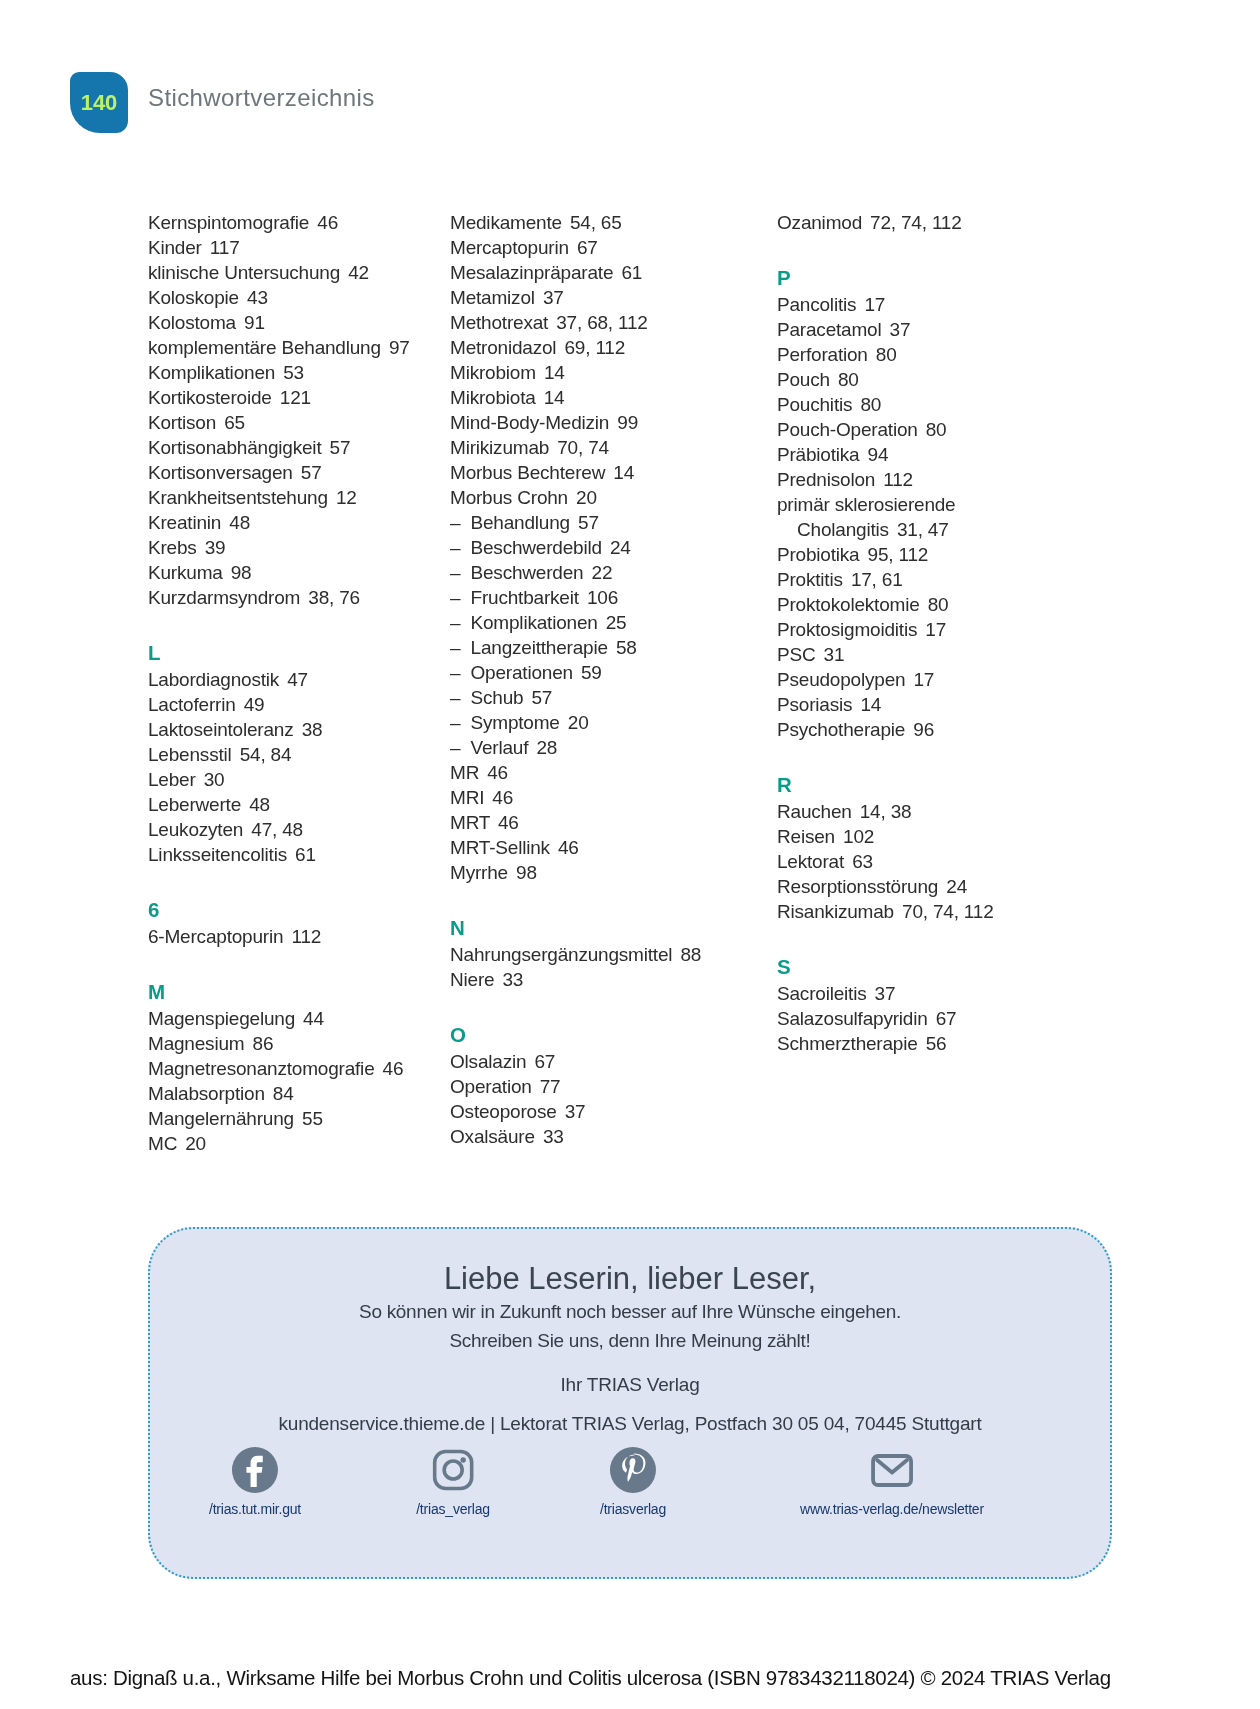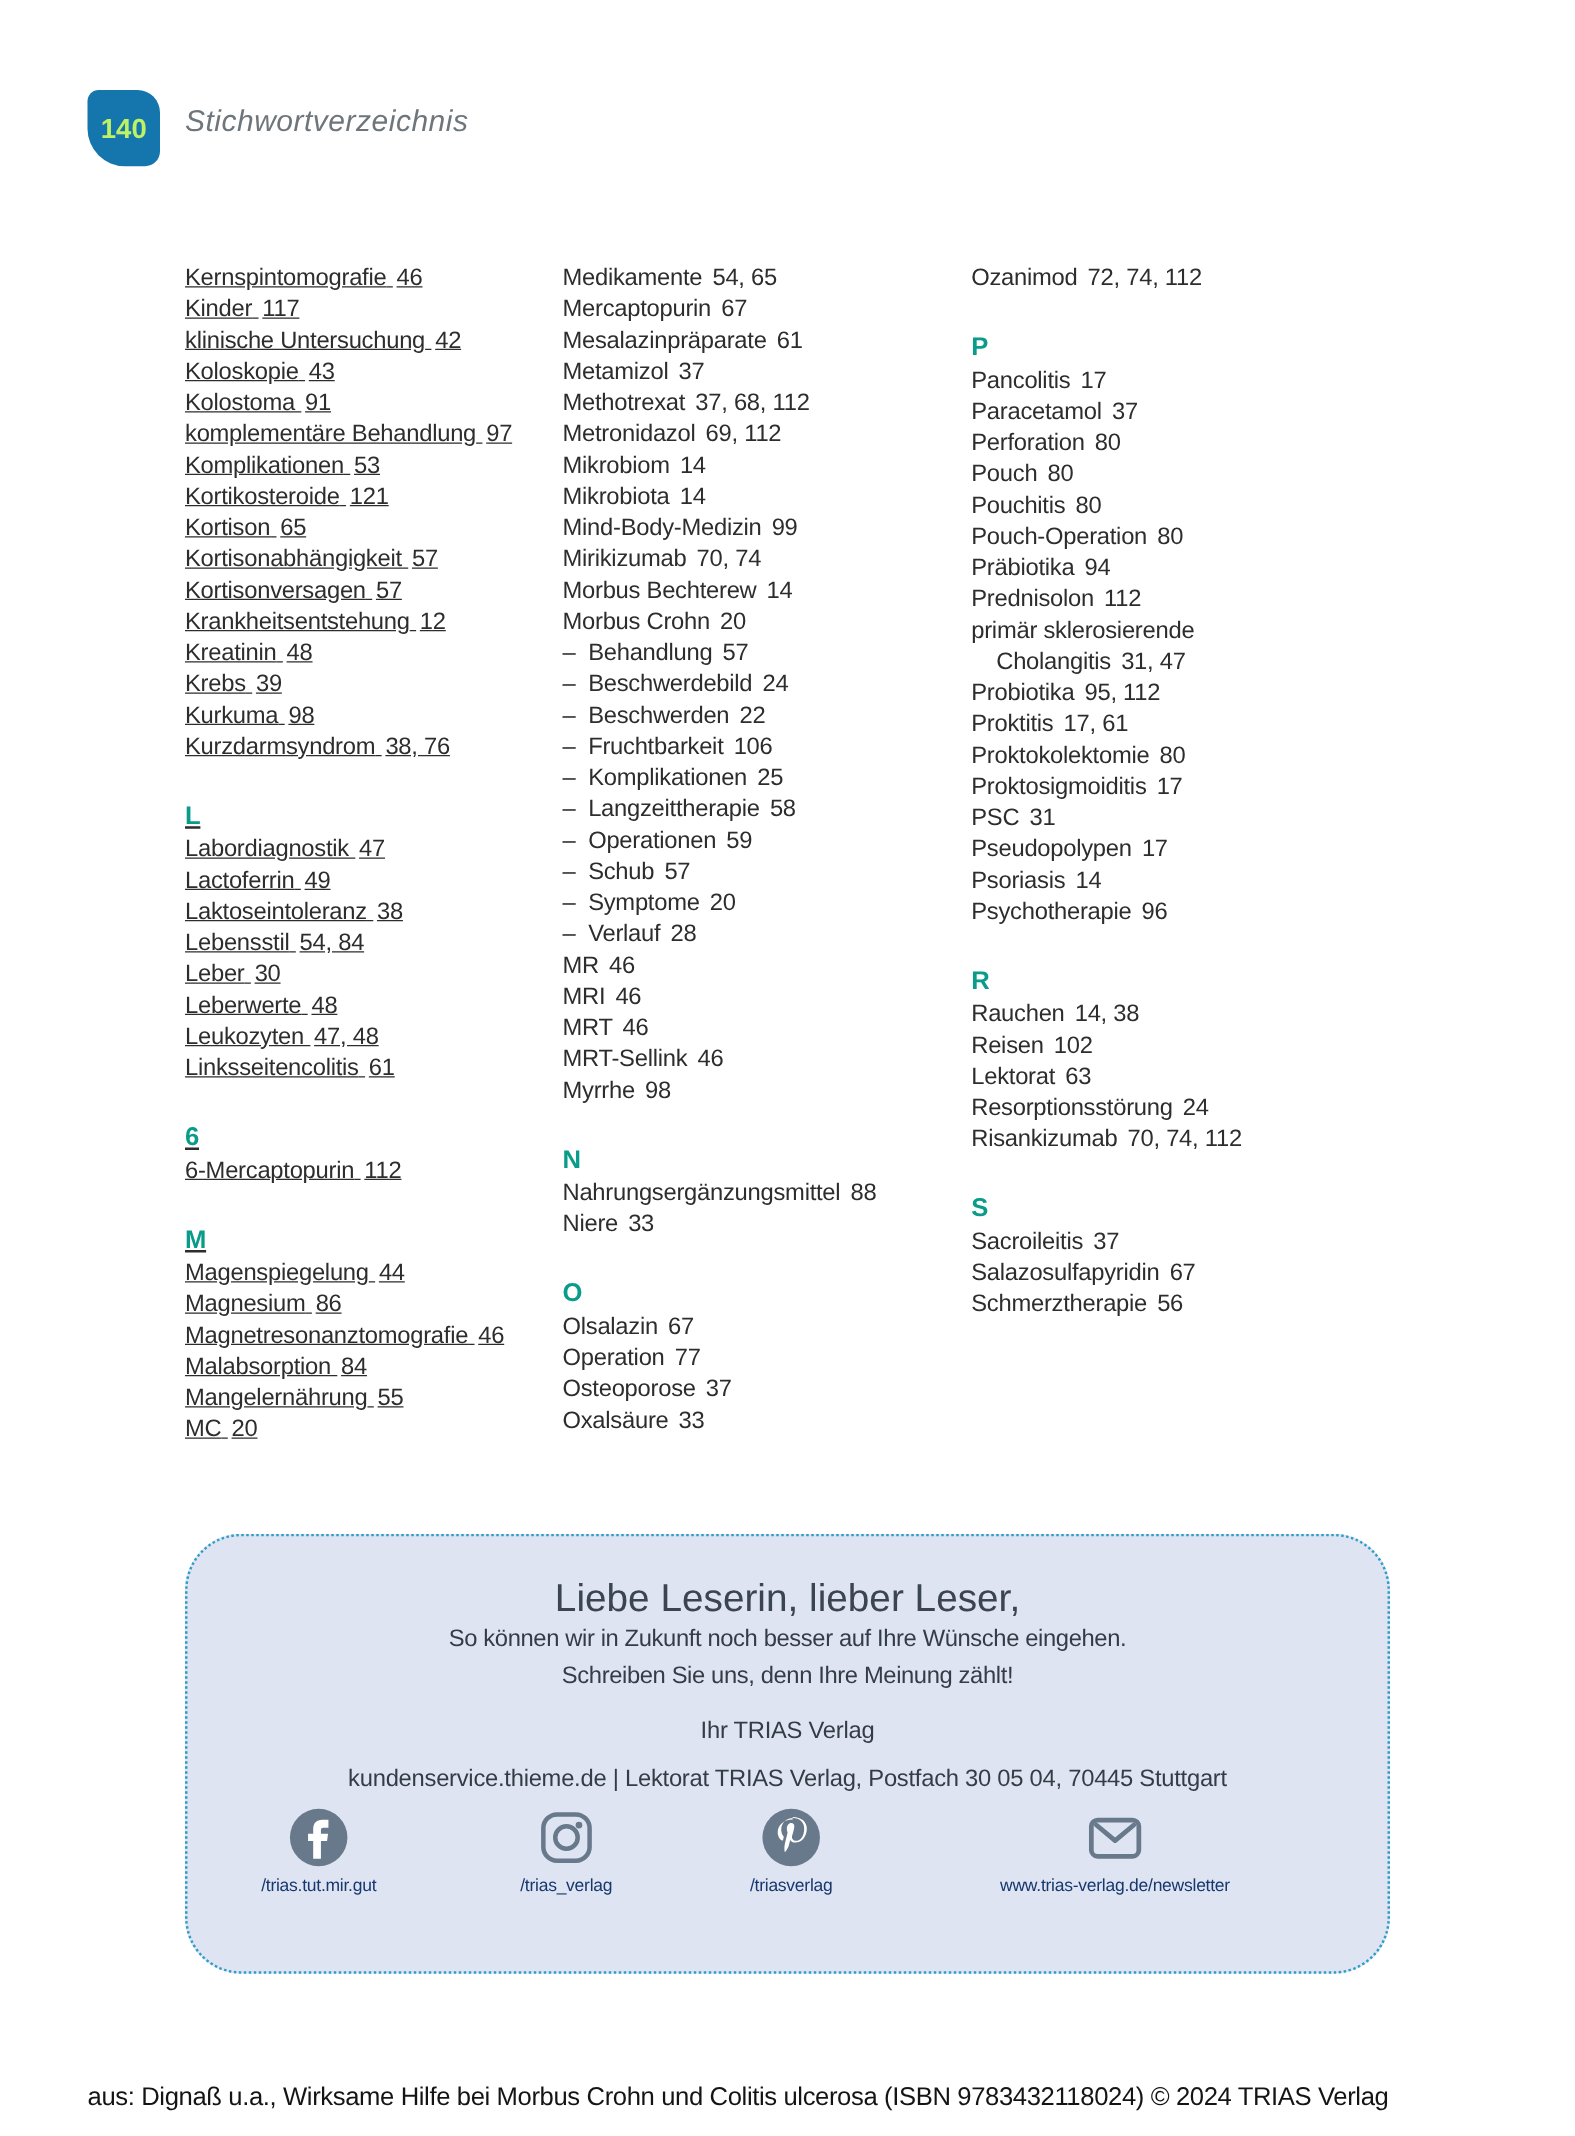--- a/index.html
+++ b/index.html
@@ -9,25 +9,25 @@
   }
   
   .badge{
     position:absolute;left:70px;top:72px;width:58px;height:61px;
     background:#1476ac;color:#bef264;font-size:22px;font-weight:bold;
     display:flex;align-items:center;justify-content:center;
     border-radius:9px 18px 12px 30px;
   }
   .header-title{
     position:absolute;left:148px;top:84px;margin:0;
-    font-size:24px;font-weight:normal;color:#6e767b;letter-spacing:.4px;font-style:italic;
+    font-size:24px;font-weight:normal;color:#6e767b;letter-spacing:.4px;
   }
   
   .col{position:absolute;top:210px;font-size:19px;line-height:25px;letter-spacing:-0.2px;}
-  .colA{left:148px;width:302px;text-decoration:underline;}
+  .colA{left:148px;width:302px;}
   .colB{left:450px;width:302px;}
   .colC{left:777px;width:264px;}
   .entry{padding-left:20px;text-indent:-20px;}
   .entry .t,.entry .p{white-space:pre-wrap;}
   .entry .p{margin-left:3px;}
   .letter{
     color:#0a9c8a;font-weight:bold;font-size:20.5px;
     margin-top:30px;margin-bottom:2px;line-height:25px;
   }
   

